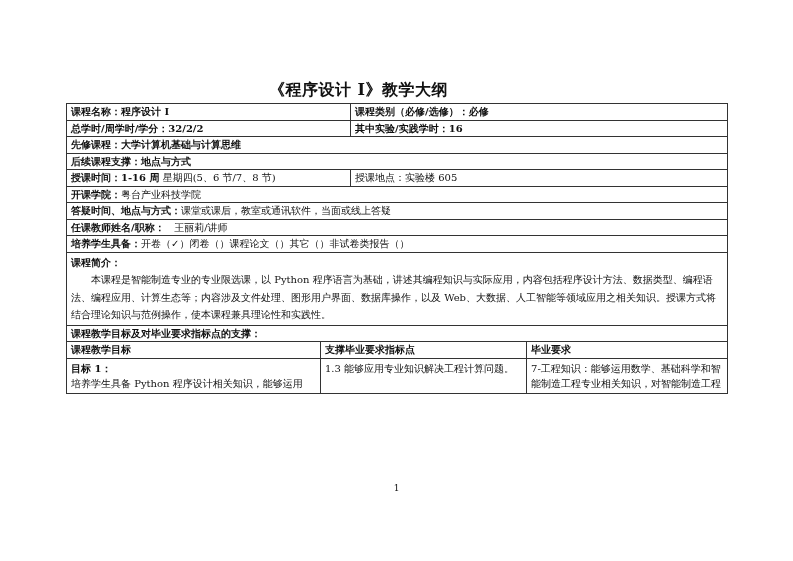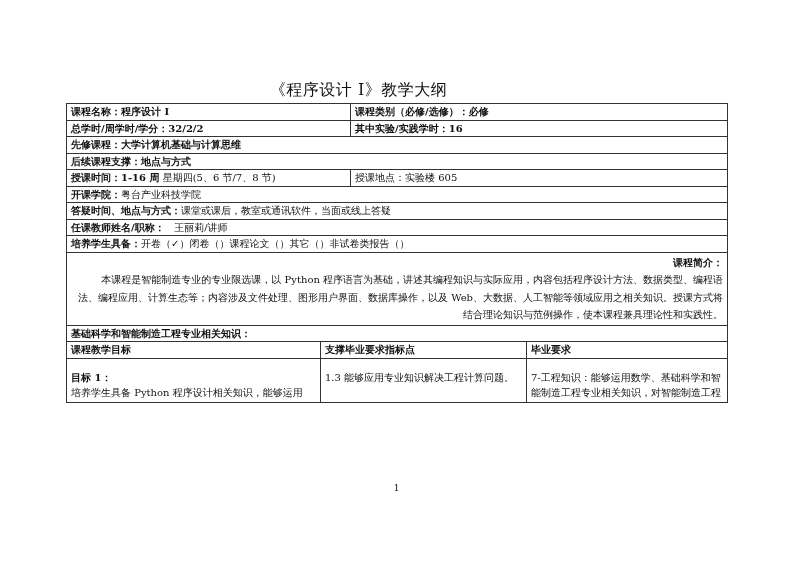--- a/index.html
+++ b/index.html
@@ -1,30 +1,30 @@
 <!DOCTYPE html>
 <html><head>
 <meta charset="utf-8">
 <style>
   html, body { margin: 0; padding: 0; }
   body { width: 793px; height: 561px; background: #ffffff; position: relative; overflow: hidden;
          font-family: "DejaVu Serif", "Liberation Serif", serif; color: #111; }
   .title { position: absolute; left: 0; width: 717px; top: 80px; text-align: center;
-           font-size: 16px; font-weight: normal; letter-spacing: 0.5px; }
+           font-size: 16px; font-weight: bold; letter-spacing: 0.5px; }
   table { position: absolute; left: 66px; top: 103px; width: 661px; border-collapse: collapse;
           table-layout: fixed; font-size: 10px; }
   td { border: 1.5px solid #333; padding: 0 4px; height: 15.5px; vertical-align: middle;
        white-space: nowrap; overflow: hidden; line-height: 15px; }
   .b { font-weight: bold; }
-  .intro td { white-space: normal; line-height: 17.5px; padding-top: 1px; padding-bottom: 1px; text-align: right; }
+  .intro td { white-space: normal; line-height: 17.5px; padding-top: 1px; padding-bottom: 1px; }
   .intro .para { text-indent: 2em; }
   .twoline td { white-space: normal; line-height: 15px; height: 30px; }
   .twoline .inner { line-height: 16px; }
   .page-num { position: absolute; left: 0; width: 793px; top: 483px; text-align: center; font-size: 9px; }
-  .cut { height: 32px; vertical-align: top; padding-top: 11px; }
+  .cut { height: 32px; vertical-align: top; padding-top: 2px; }
   .cut .wrap { white-space: normal; line-height: 15px; max-height: 30px; overflow: hidden; }
 </style>
 </head>
 <body>
 
 <div class="title">《程序设计 I》教学大纲</div>
 
 <table>
   <colgroup>
     <col style="width:254px">
@@ -63,21 +63,21 @@
   <tr>
     <td colspan="4"><span class="b">培养学生具备：</span><span>开卷（✓）闭卷（）课程论文（）其它（）非试卷类报告（）</span></td>
   </tr>
   <tr class="intro">
     <td colspan="4">
       <div class="b">课程简介：</div>
       <div class="para">本课程是智能制造专业的专业限选课，以 Python 程序语言为基础，讲述其编程知识与实际应用，内容包括程序设计方法、数据类型、编程语法、编程应用、计算生态等；内容涉及文件处理、图形用户界面、数据库操作，以及 Web、大数据、人工智能等领域应用之相关知识。授课方式将结合理论知识与范例操作，使本课程兼具理论性和实践性。</div>
     </td>
   </tr>
   <tr>
-    <td colspan="4"><span class="b">基础科学和智能制造工程专业相关知识：</span></td>
+    <td colspan="4"><span class="b">课程教学目标及对毕业要求指标点的支撑：</span></td>
   </tr>
   <tr>
     <td colspan="1" class="b">课程教学目标</td>
     <td colspan="2" class="b">支撑毕业要求指标点</td>
     <td colspan="1" class="b">毕业要求</td>
   </tr>
   <tr>
     <td class="cut">
       <div class="wrap"><span class="b">目标 1：</span><br><span>培养学生具备 Python 程序设计相关知识，能够运用</span></div>
     </td>

